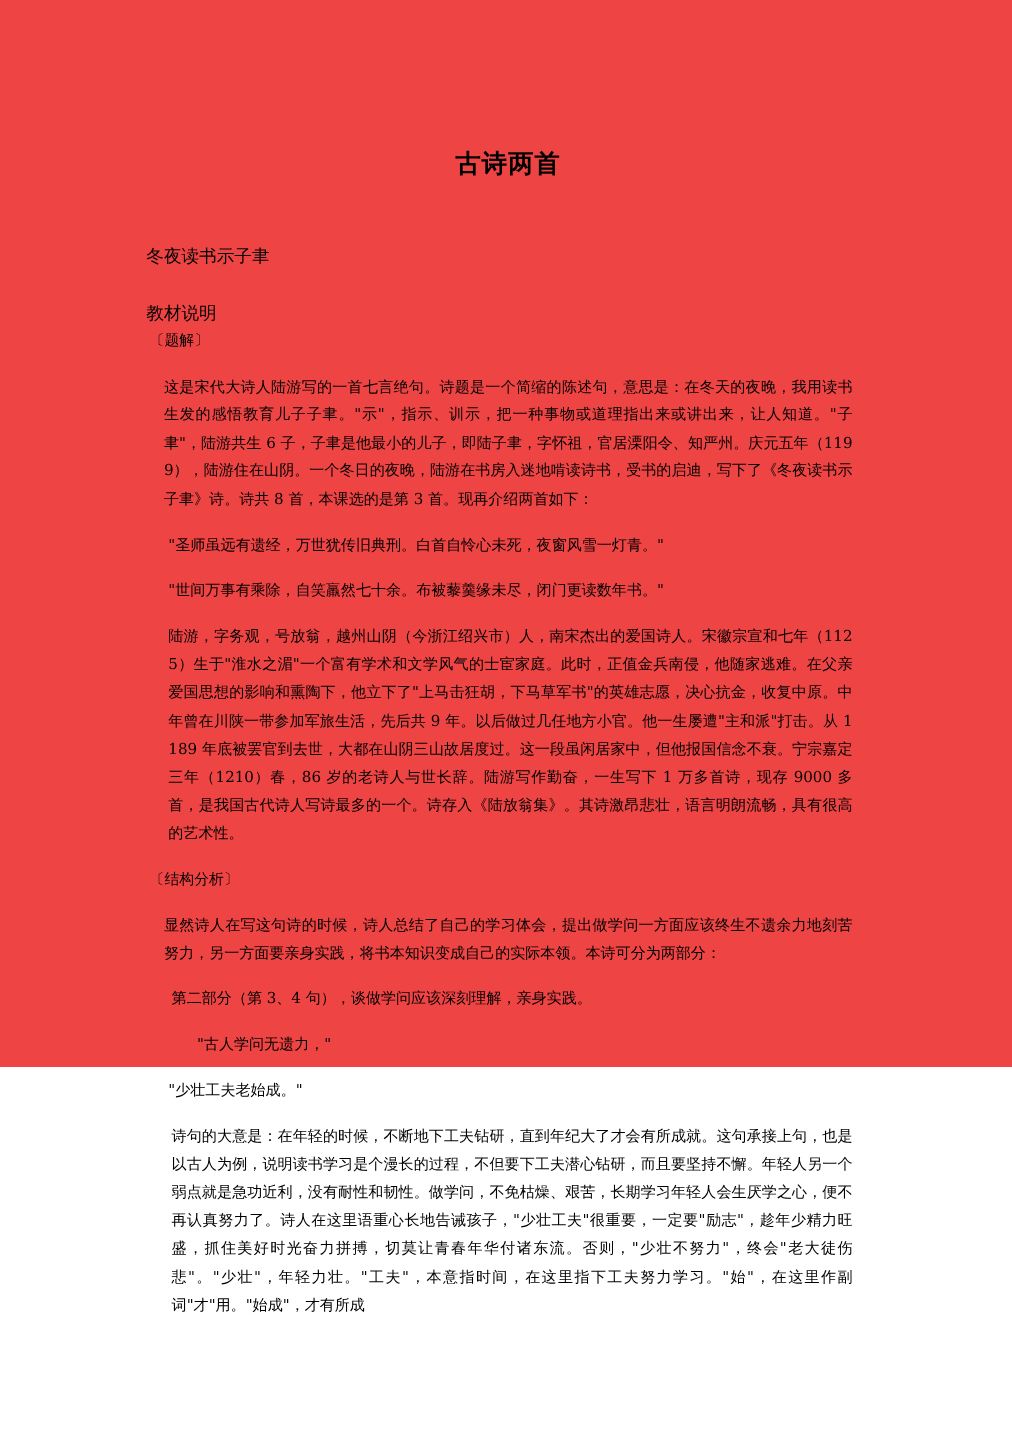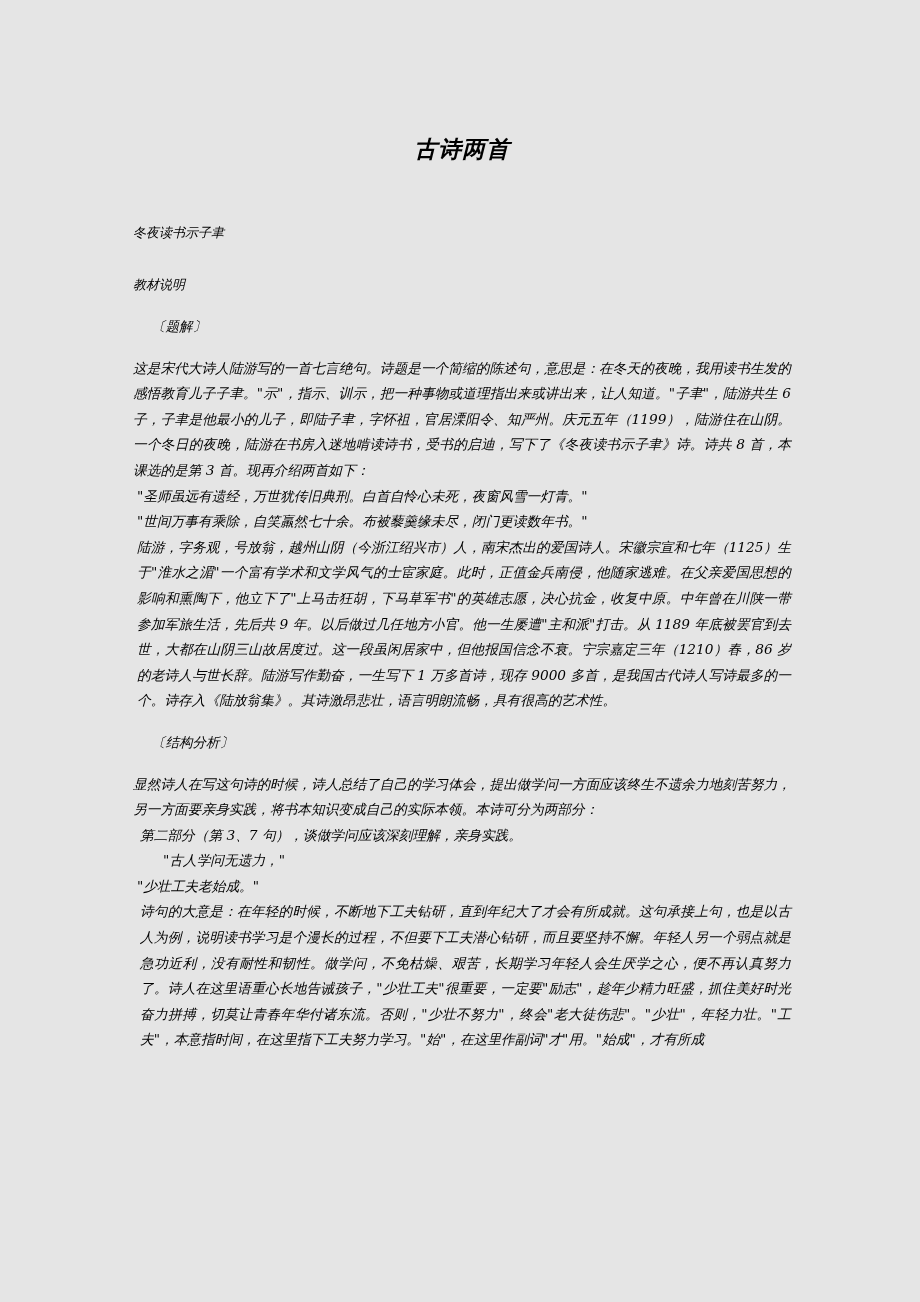--- a/index.html
+++ b/index.html
@@ -10,63 +10,62 @@
   body {
     width: 920px;
     height: 1302px;
     font-family: "DejaVu Serif", "Liberation Serif", serif;
     color: #000000;
     overflow: hidden;
   }
   .page {
     position: relative;
     width: 920px;
-    height: 1302px;
-    background: #e5e5e5;
+    height: 970px;
+    background: #ef4444;
     box-sizing: border-box;
-    font-style: italic;
   }
   .content {
     position: absolute;
     left: 133px;
     top: 0;
     width: 658px;
   }
   .doc-title {
     font-size: 23px;
     font-weight: bold;
     text-align: center;
     letter-spacing: 1px;
     margin: 0;
     padding-top: 134px;
     line-height: 30px;
     font-family: "DejaVu Sans", "Liberation Sans", sans-serif;
   }
   .poem-title {
-    font-size: 13px;
+    font-size: 16px;
     line-height: 26px;
     margin: 0;
     padding-top: 56px;
   }
   .section-head {
-    font-size: 13px;
+    font-size: 16px;
     line-height: 26px;
     margin: 0;
     padding-top: 26px;
   }
   .bracket-head {
     font-size: 13.5px;
     line-height: 25.6px;
-    margin: 16px;
+    margin: 0;
     padding-left: 3px;
   }
   p.body {
     font-size: 13.7px;
     line-height: 25.6px;
-    margin: 0;
+    margin: 16px;
     text-align: justify;
     text-justify: inter-ideograph;
     word-break: break-all;
   }
   p.body.indent-half {
     padding-left: 4px;
   }
   p.body.indent-one {
     padding-left: 7px;
   }
@@ -90,20 +89,20 @@
     <p class="section-head">教材说明</p>
 
     <p class="bracket-head">〔题解〕</p>
     <p class="body">这是宋代大诗人陆游写的一首七言绝句。诗题是一个简缩的陈述句，意思是：在冬天的夜晚，我用读书生发的感悟教育儿子子聿。"示"，指示、训示，把一种事物或道理指出来或讲出来，让人知道。"子聿"，陆游共生 6 子，子聿是他最小的儿子，即陆子聿，字怀祖，官居溧阳令、知严州。庆元五年（1199），陆游住在山阴。一个冬日的夜晚，陆游在书房入迷地啃读诗书，受书的启迪，写下了《冬夜读书示子聿》诗。诗共 8 首，本课选的是第 3 首。现再介绍两首如下：</p>
     <p class="body nojustify indent-half">"圣师虽远有遗经，万世犹传旧典刑。白首自怜心未死，夜窗风雪一灯青。"</p>
     <p class="body nojustify indent-half">"世间万事有乘除，自笑羸然七十余。布被藜羹缘未尽，闭门更读数年书。"</p>
     <p class="body indent-half">陆游，字务观，号放翁，越州山阴（今浙江绍兴市）人，南宋杰出的爱国诗人。宋徽宗宣和七年（1125）生于"淮水之湄"一个富有学术和文学风气的士宦家庭。此时，正值金兵南侵，他随家逃难。在父亲爱国思想的影响和熏陶下，他立下了"上马击狂胡，下马草军书"的英雄志愿，决心抗金，收复中原。中年曾在川陕一带参加军旅生活，先后共 9 年。以后做过几任地方小官。他一生屡遭"主和派"打击。从 1189 年底被罢官到去世，大都在山阴三山故居度过。这一段虽闲居家中，但他报国信念不衰。宁宗嘉定三年（1210）春，86 岁的老诗人与世长辞。陆游写作勤奋，一生写下 1 万多首诗，现存 9000 多首，是我国古代诗人写诗最多的一个。诗存入《陆放翁集》。其诗激昂悲壮，语言明朗流畅，具有很高的艺术性。</p>
 
     <p class="bracket-head">〔结构分析〕</p>
     <p class="body">显然诗人在写这句诗的时候，诗人总结了自己的学习体会，提出做学问一方面应该终生不遗余力地刻苦努力，另一方面要亲身实践，将书本知识变成自己的实际本领。本诗可分为两部分：</p>
-    <p class="body nojustify indent-one">第二部分（第 3、7 句），谈做学问应该深刻理解，亲身实践。</p>
+    <p class="body nojustify indent-one">第二部分（第 3、4 句），谈做学问应该深刻理解，亲身实践。</p>
 
     <p class="body nojustify indent-two">"古人学问无遗力，"</p>
     <p class="body nojustify indent-half">"少壮工夫老始成。"</p>
     <p class="body indent-one">诗句的大意是：在年轻的时候，不断地下工夫钻研，直到年纪大了才会有所成就。这句承接上句，也是以古人为例，说明读书学习是个漫长的过程，不但要下工夫潜心钻研，而且要坚持不懈。年轻人另一个弱点就是急功近利，没有耐性和韧性。做学问，不免枯燥、艰苦，长期学习年轻人会生厌学之心，便不再认真努力了。诗人在这里语重心长地告诫孩子，"少壮工夫"很重要，一定要"励志"，趁年少精力旺盛，抓住美好时光奋力拼搏，切莫让青春年华付诸东流。否则，"少壮不努力"，终会"老大徒伤悲"。"少壮"，年轻力壮。"工夫"，本意指时间，在这里指下工夫努力学习。"始"，在这里作副词"才"用。"始成"，才有所成</p>
 
   </div>
 </div>
 
 </body></html>

